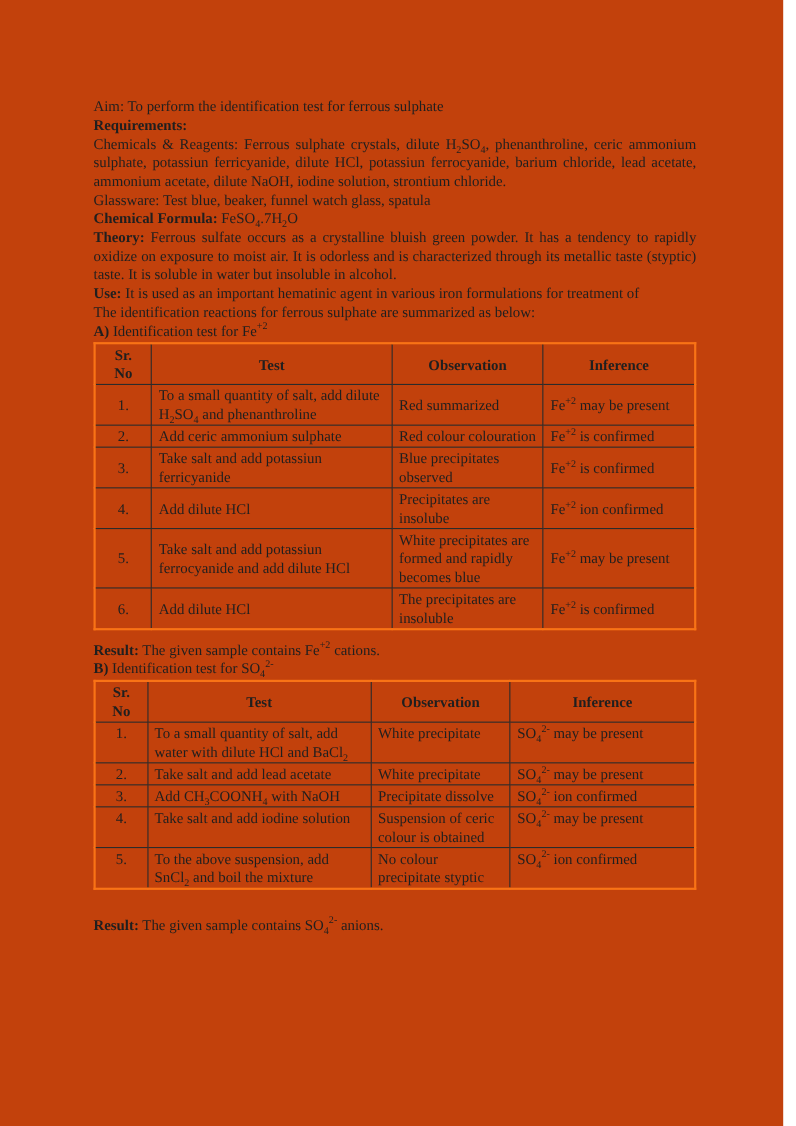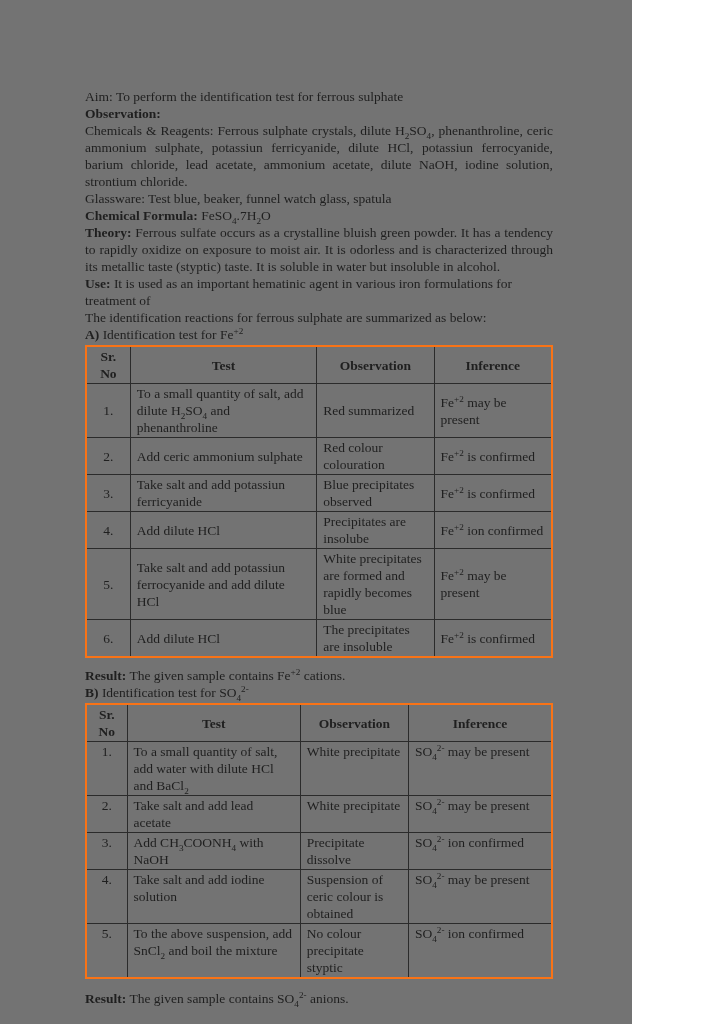--- a/index.html
+++ b/index.html
@@ -1,20 +1,20 @@
 <!DOCTYPE html>
 <html><head>
 <meta charset="utf-8">
 <style>
   html, body { margin: 0; padding: 0; background: #ffffff; }
   .page {
     position: relative;
-    width: 632px;
+    width: 712px;
     height: 1024px;
-    background: #737373;
+    background: #c2410c;
     box-sizing: border-box;
     padding: 88px 79px 0 85px;
     font-family: "Liberation Serif", "DejaVu Serif", serif;
     font-size: 13.5px;
     line-height: 17px;
     color: #1f1f1f;
     overflow: hidden;
   }
   p { margin: 0; }
   .just { text-align: justify; }
@@ -44,30 +44,30 @@
   .ta col.col-test{ width: 40.0%; }
   .ta col.col-obs { width: 25.2%; }
   .ta col.col-inf { width: 25.3%; }
 
   .tb col.col-no  { width: 8.8%; }
   .tb col.col-test{ width: 37.2%; }
   .tb col.col-obs { width: 23.2%; }
   .tb col.col-inf { width: 30.8%; }
 
   .result-a { margin-top: 9px; }
-  .result-b { margin-top: 11px; }
+  .result-b { margin-top: 23px; }
 </style>
 </head>
 <body>
 
 <div class="page">
 
   <p>Aim: To perform the identification test for ferrous sulphate</p>
 
-  <p><b>Observation:</b></p>
+  <p><b>Requirements:</b></p>
 
   <p class="just">Chemicals &amp; Reagents: Ferrous sulphate crystals, dilute H<sub>2</sub>SO<sub>4</sub>, phenanthroline, ceric ammonium sulphate, potassiun ferricyanide, dilute HCl, potassiun ferrocyanide, barium chloride, lead acetate, ammonium acetate, dilute NaOH, iodine solution, strontium chloride.</p>
 
   <p>Glassware: Test blue, beaker, funnel watch glass, spatula</p>
 
   <p><b>Chemical Formula:</b> <span>FeSO<sub>4</sub>.7H<sub>2</sub>O</span></p>
 
   <p class="just"><b>Theory:</b> <span>Ferrous sulfate occurs as a crystalline bluish green powder. It has a tendency to rapidly oxidize on exposure to moist air. It is odorless and is characterized through its metallic taste (styptic) taste. It is soluble in water but insoluble in alcohol.</span></p>
 
   <p><b>Use:</b> <span>It is used as an important hematinic agent in various iron formulations for treatment of</span></p>

